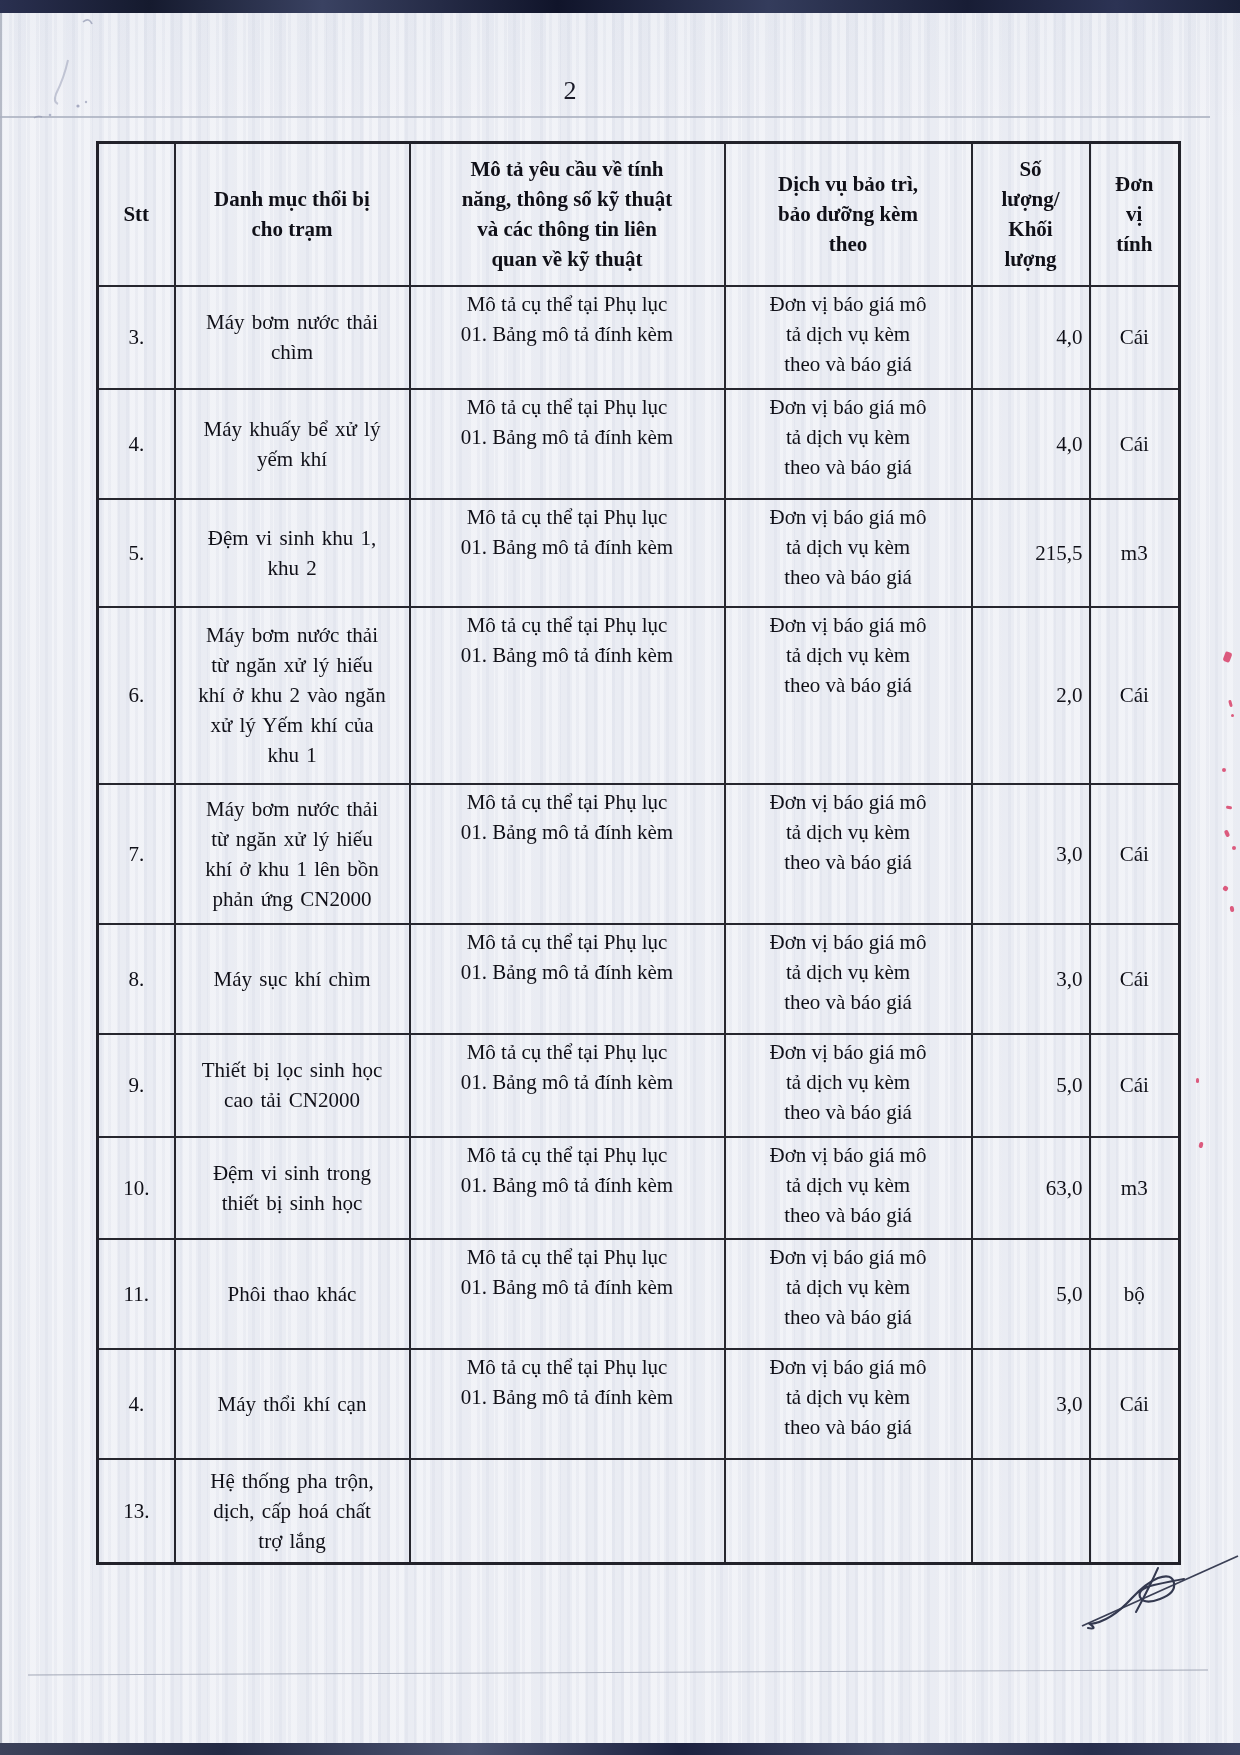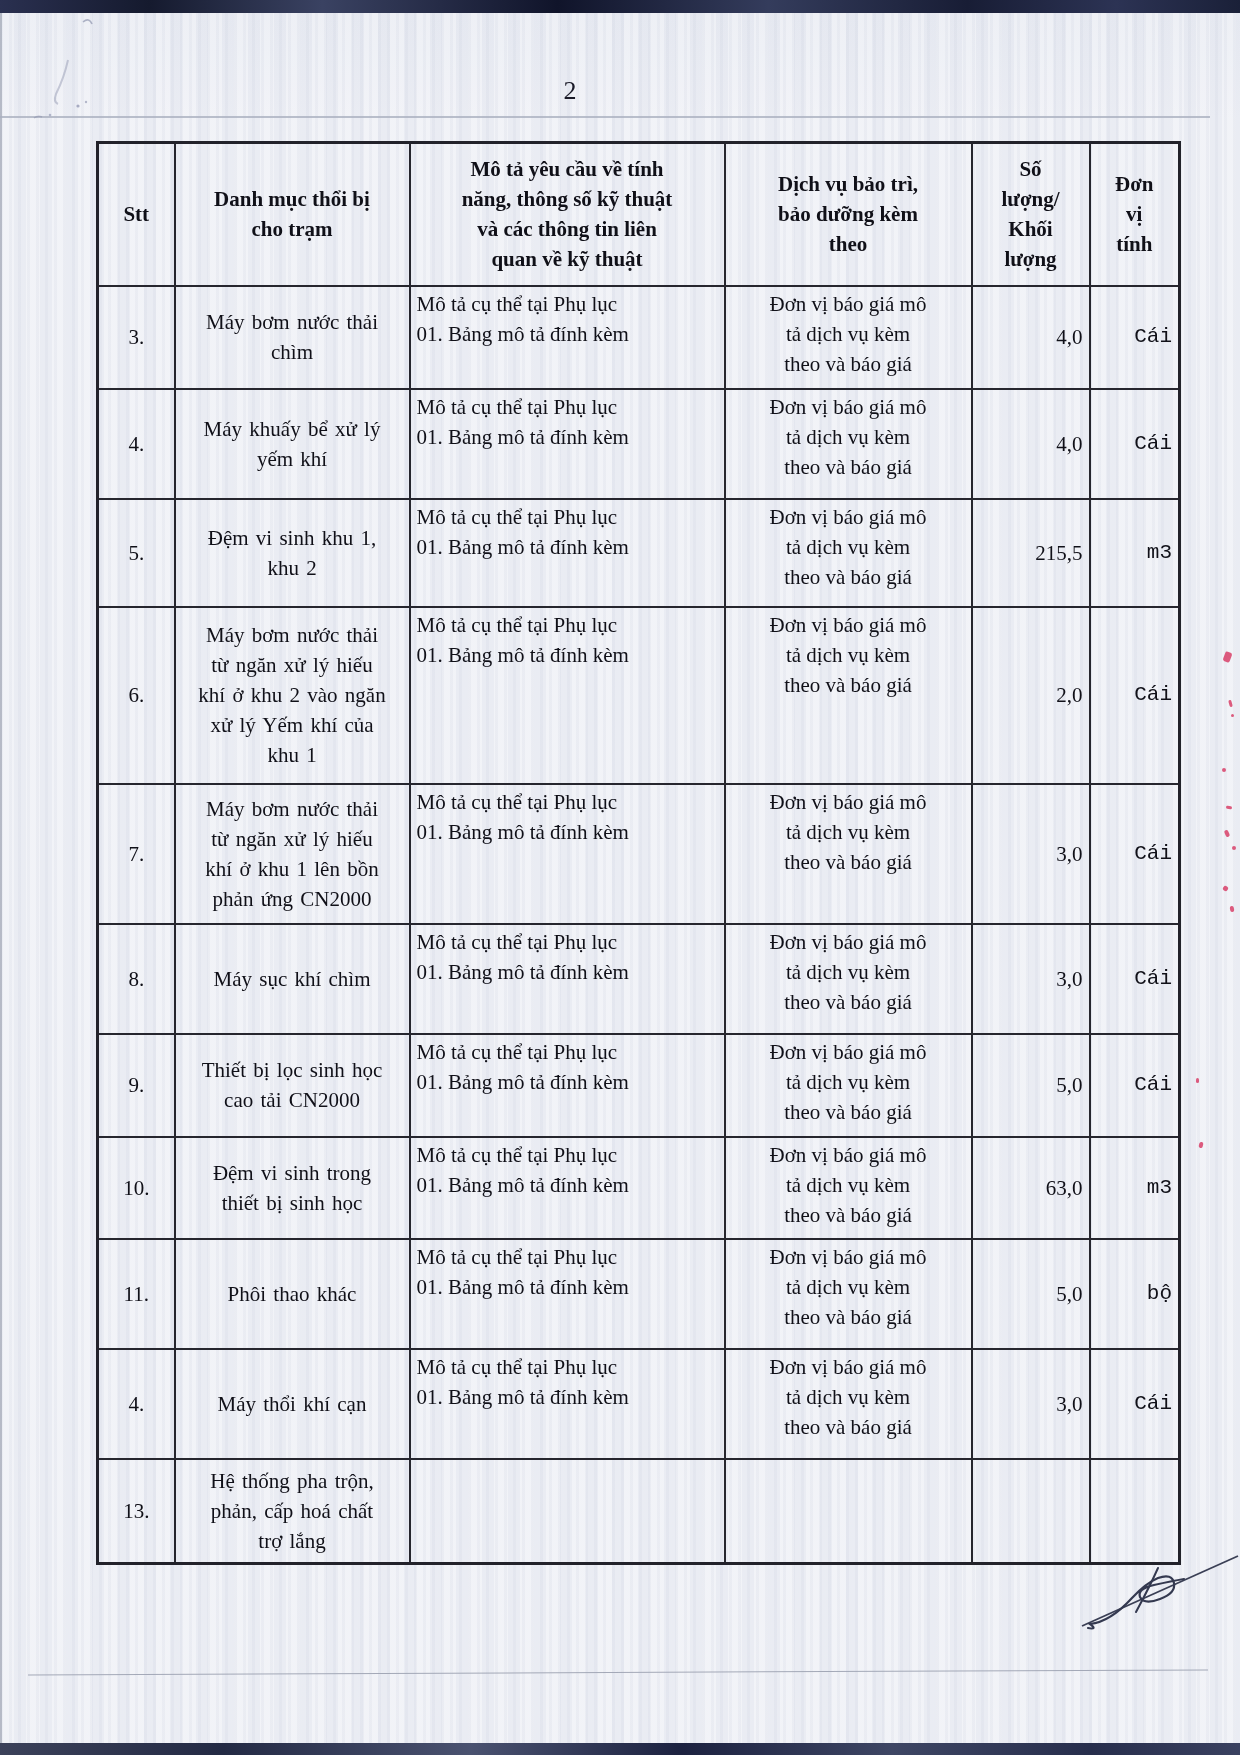--- a/index.html
+++ b/index.html
@@ -49,24 +49,24 @@
   table.doc th,table.doc td{
     border:2px solid #26262e;
     padding:2px 6px;
     white-space:pre-line;
     overflow:hidden;
   }
   table.doc{border:3px solid #22222a;}
   th.h{font-weight:bold;text-align:center;vertical-align:middle;padding:4px 4px;}
   td.c-stt{text-align:center;vertical-align:middle;}
   td.c-name{text-align:center;vertical-align:middle;padding:4px 8px 4px 11px;word-spacing:2px;}
-  td.c-desc{text-align:left;vertical-align:top;padding:5px 6px 0 6px;}
+  td.c-desc{text-align:center;vertical-align:top;padding:5px 6px 0 6px;}
   td.c-svc{text-align:center;vertical-align:top;padding:5px 12px 0 12px;}
   td.c-qty{text-align:right;vertical-align:middle;}
-  td.c-unit{text-align:right;vertical-align:middle;font-family:Liberation Mono, monospace;}
+  td.c-unit{text-align:center;vertical-align:middle;}
   .pencil{position:absolute;left:28px;top:14px;opacity:.8;}
   .signature{position:absolute;left:1078px;top:1552px;}
   .speck{position:absolute;background:#d84068;border-radius:2px;opacity:.85;}
 </style>
 </head>
 <body>
 
 <div>
   <div class="page-noise"></div>
   <div class="band-top"></div>
@@ -234,21 +234,21 @@
 01. Bảng mô tả đính kèm</td>
         <td class="c-svc">Đơn vị báo giá mô
 tả dịch vụ kèm
 theo và báo giá</td>
         <td class="c-qty">3,0</td>
         <td class="c-unit">Cái</td>
       </tr>
       <tr style="height:105px">
         <td class="c-stt">13.</td>
         <td class="c-name">Hệ thống pha trộn,
-phản, cấp hoá chất
+dịch, cấp hoá chất
 trợ lắng</td>
         <td class="c-desc"></td>
         <td class="c-svc"></td>
         <td class="c-qty"></td>
         <td class="c-unit"></td>
       </tr>
     </tbody>
   </table>
 
   <svg class="signature" width="164" height="92" viewBox="0 0 164 92">

